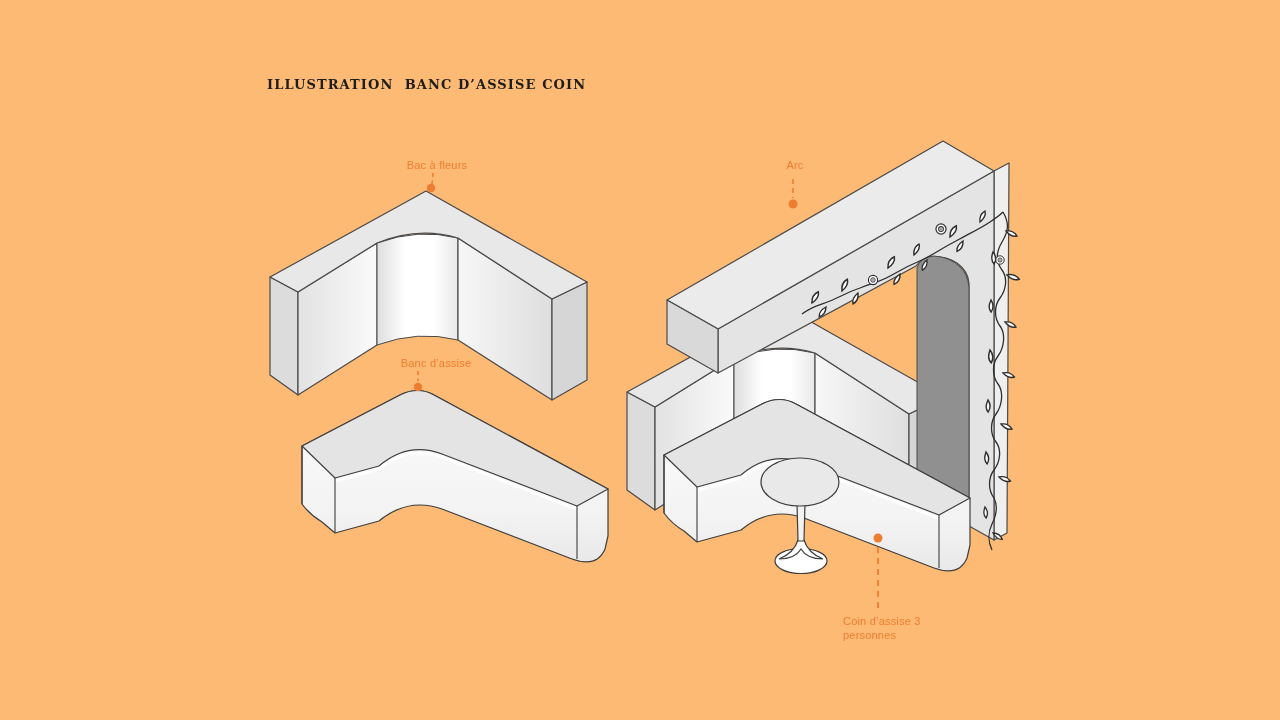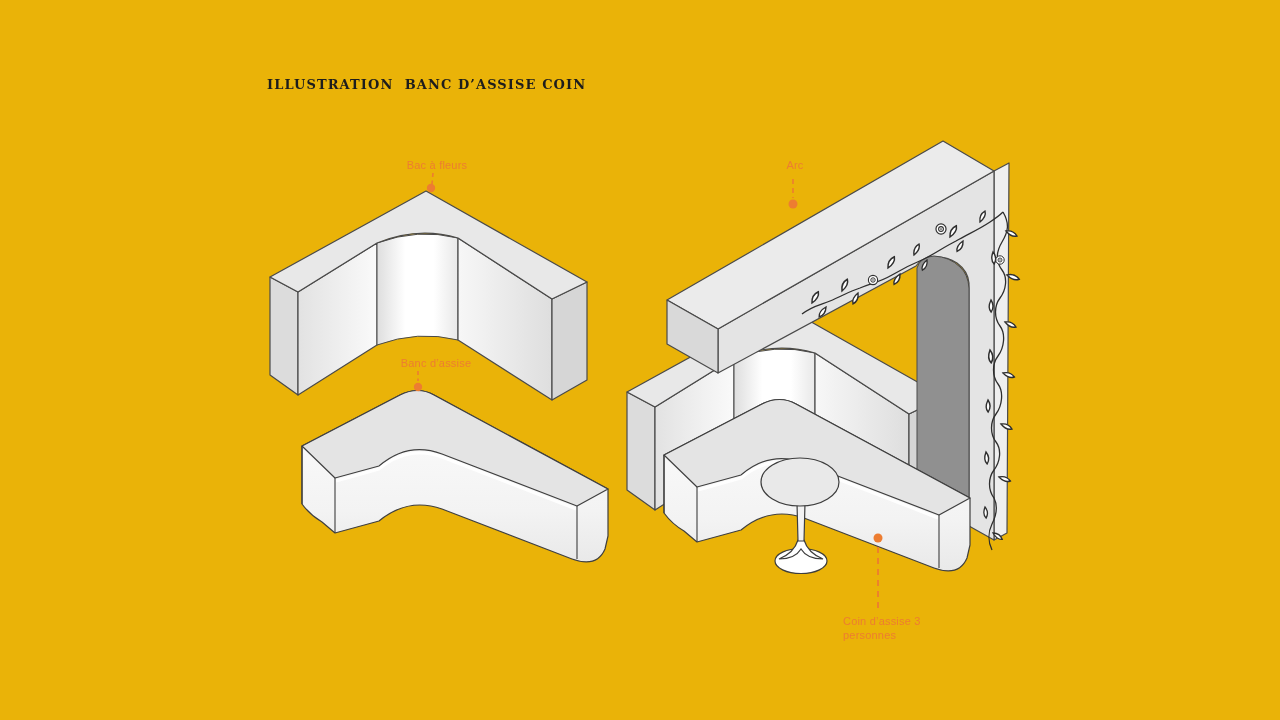--- a/index.html
+++ b/index.html
@@ -1,16 +1,16 @@
 <!DOCTYPE html>
 <html><head>
 <meta charset="utf-8">
 <style>
   html,body{margin:0;padding:0;background:#ffffff;}
-  .slide{position:relative;width:1280px;height:720px;background:#eab308;overflow:hidden;
+  .slide{position:relative;width:1280px;height:720px;background:#fdba74;overflow:hidden;
          font-family:"Liberation Sans",sans-serif;}
   .slide-title{position:absolute;left:267px;top:77px;font-family:"DejaVu Serif","Liberation Serif",serif;
          font-size:13px;font-weight:bold;letter-spacing:1.1px;color:#1d1d1d;white-space:pre;}
   svg{position:absolute;left:0;top:0;}
   svg text.lbl{font-family:"Liberation Sans",sans-serif;font-size:11px;letter-spacing:.2px;}
 </style>
 </head>
 <body>
 
 <div class="slide">

